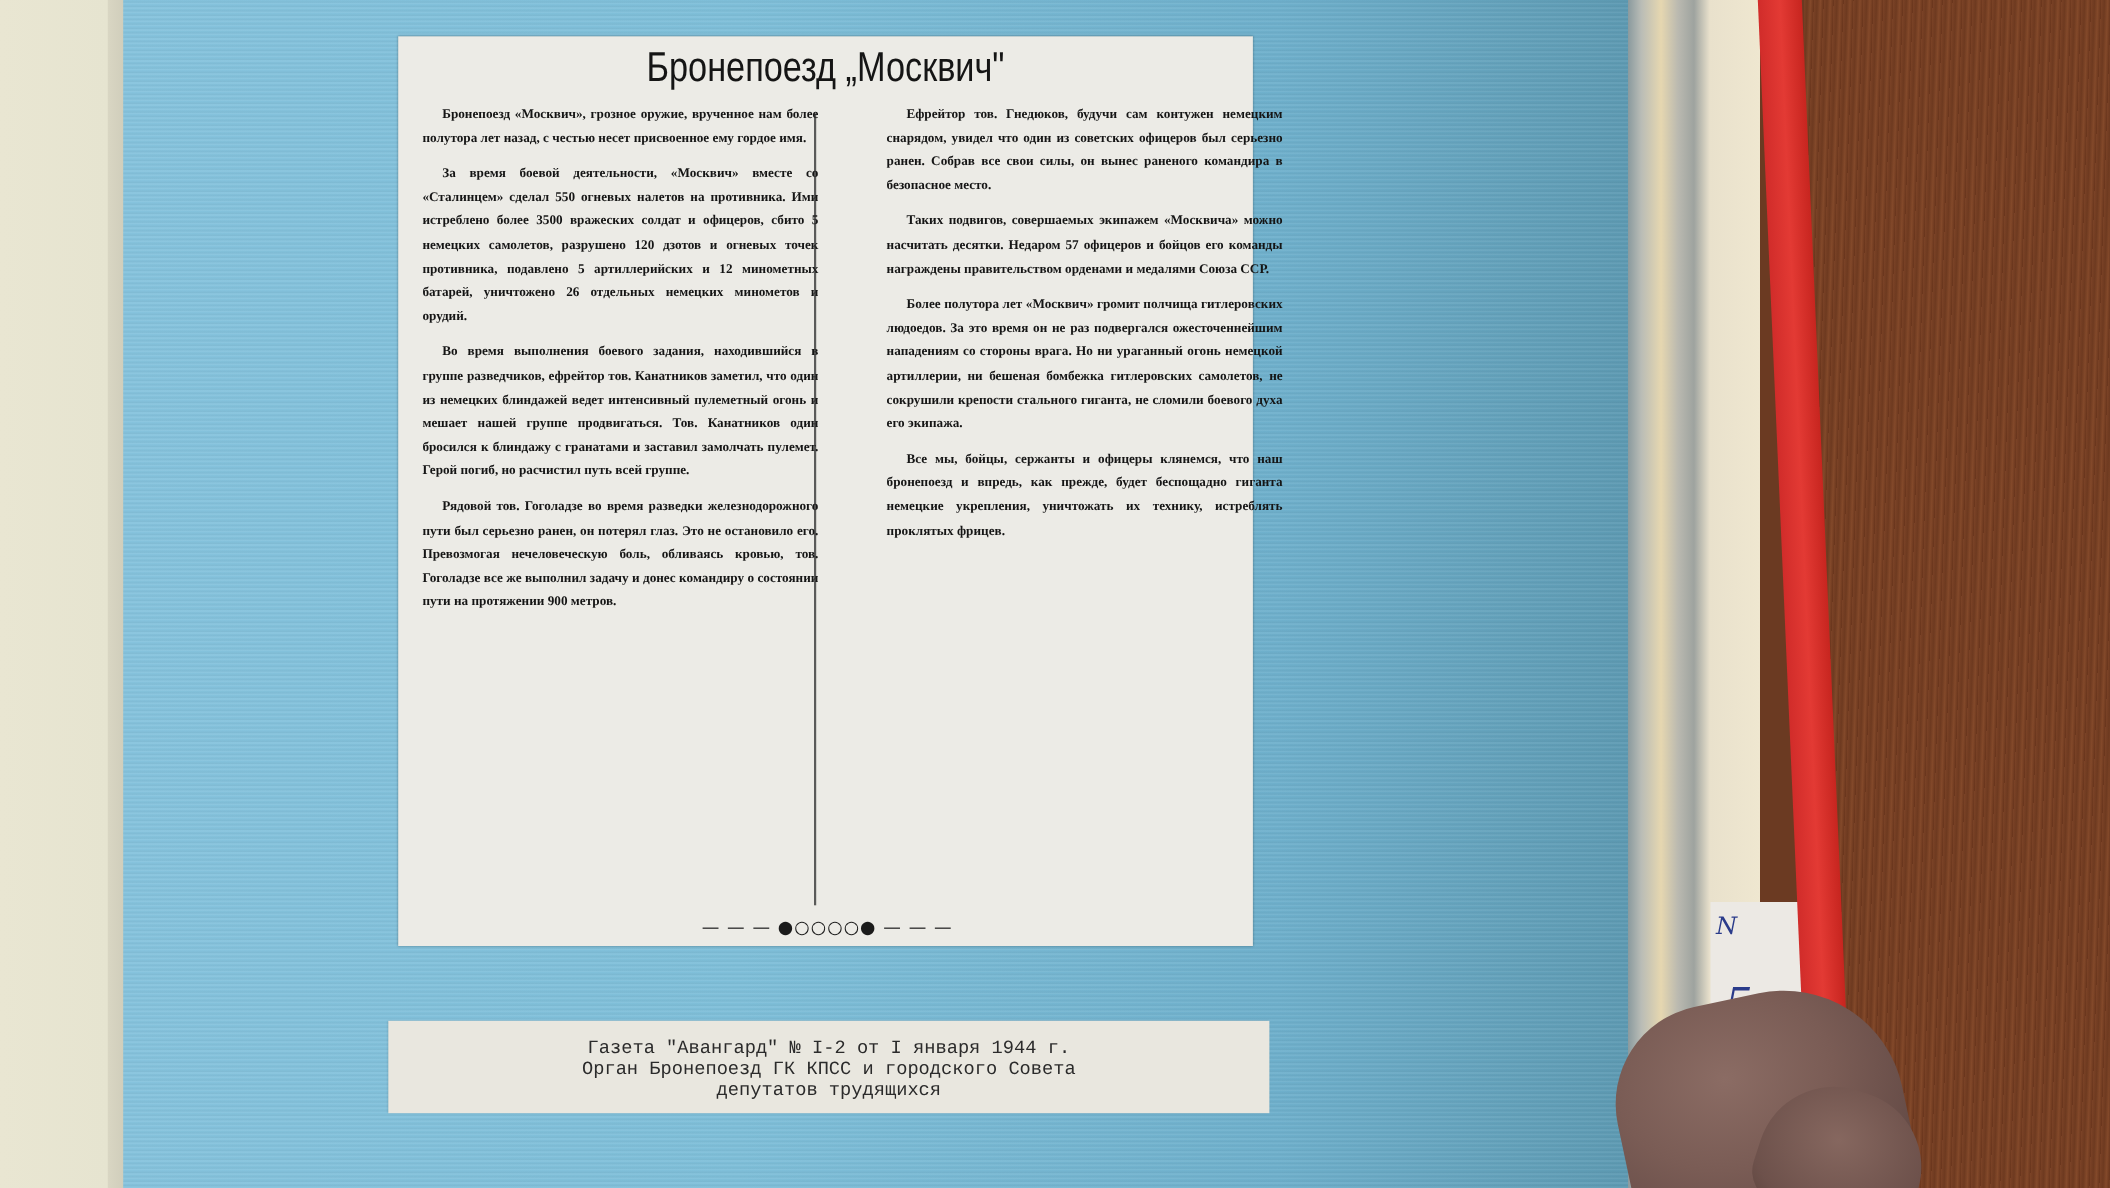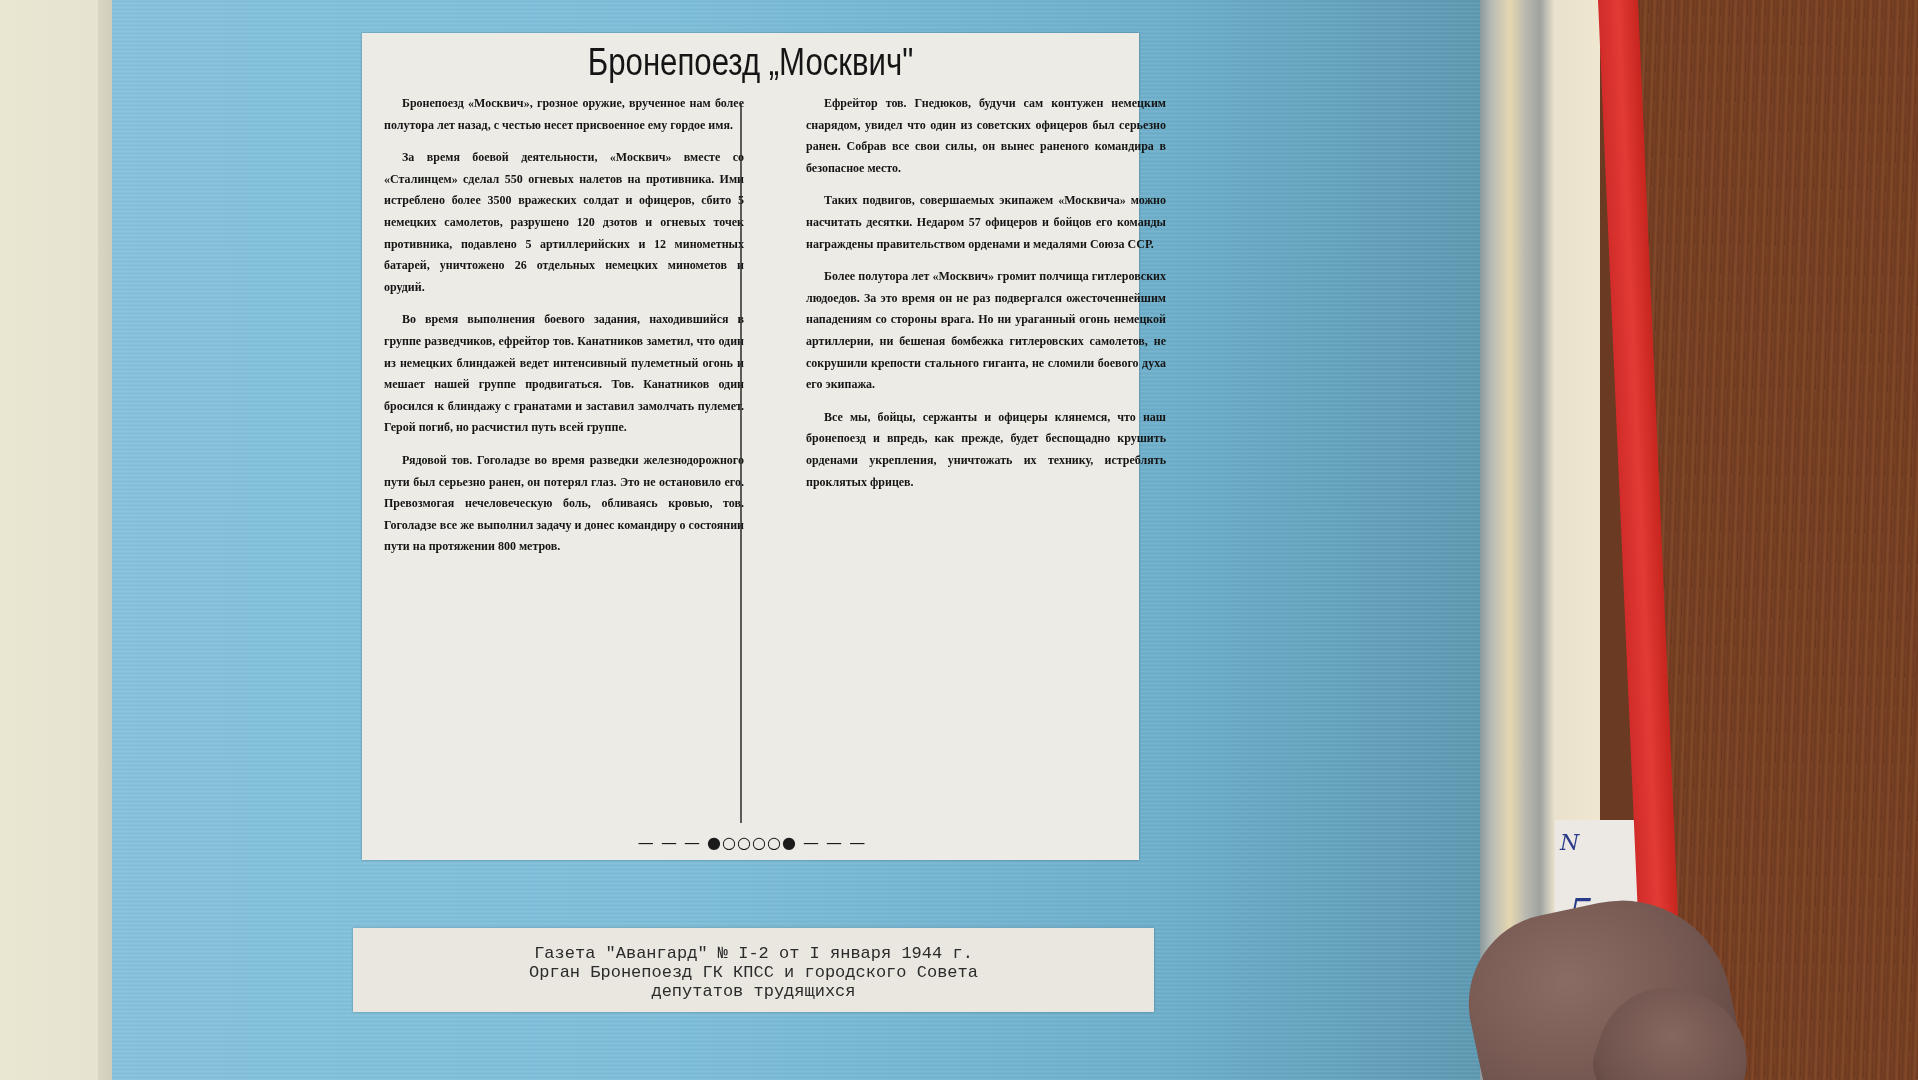--- a/index.html
+++ b/index.html
@@ -60,28 +60,28 @@
 <div class="index-mark-1">N</div>
 <div class="index-mark-2">5</div>
 <div class="red-cover"></div>
 
 <div class="clipping">
   <div class="headline">Бронепоезд „Москвич"</div>
   <div class="col col-left">
     <p>Бронепоезд «Москвич», грозное оружие, врученное нам более полутора лет назад, с честью несет присвоенное ему гордое имя.</p>
     <p>За время боевой деятельности, «Москвич» вместе со «Сталинцем» сделал 550 огневых налетов на противника. Ими истреблено более 3500 вражеских солдат и офицеров, сбито 5 немецких самолетов, разрушено 120 дзотов и огневых точек противника, подавлено 5 артиллерийских и 12 минометных батарей, уничтожено 26 отдельных немецких минометов и орудий.</p>
     <p>Во время выполнения боевого задания, находившийся в группе разведчиков, ефрейтор тов. Канатников заметил, что один из немецких блиндажей ведет интенсивный пулеметный огонь и мешает нашей группе продвигаться. Тов. Канатников один бросился к блиндажу с гранатами и заставил замолчать пулемет. Герой погиб, но расчистил путь всей группе.</p>
-    <p>Рядовой тов. Гоголадзе во время разведки железнодорожного пути был серьезно ранен, он потерял глаз. Это не остановило его. Превозмогая нечеловеческую боль, обливаясь кровью, тов. Гоголадзе все же выполнил задачу и донес командиру о состоянии пути на протяжении 800 метров.</p>
+    <p>Рядовой тов. Гоголадзе во время разведки железнодорожного пути был серьезно ранен, он потерял глаз. Это не остановило его. Превозмогая нечеловеческую боль, обливаясь кровью, тов. Гоголадзе все же выполнил задачу и донес командиру о состоянии пути на протяжении 900 метров.</p>
   </div>
   <div class="col-divider"></div>
   <div class="col col-right">
     <p>Ефрейтор тов. Гнедюков, будучи сам контужен немецким снарядом, увидел что один из советских офицеров был серьезно ранен. Собрав все свои силы, он вынес раненого командира в безопасное место.</p>
     <p>Таких подвигов, совершаемых экипажем «Москвича» можно насчитать десятки. Недаром 57 офицеров и бойцов его команды награждены правительством орденами и медалями Союза ССР.</p>
     <p>Более полутора лет «Москвич» громит полчища гитлеровских людоедов. За это время он не раз подвергался ожесточеннейшим нападениям со стороны врага. Но ни ураганный огонь немецкой артиллерии, ни бешеная бомбежка гитлеровских самолетов, не сокрушили крепости стального гиганта, не сломили боевого духа его экипажа.</p>
-    <p>Все мы, бойцы, сержанты и офицеры клянемся, что наш бронепоезд и впредь, как прежде, будет беспощадно крушить орденами укрепления, уничтожать их технику, истреблять проклятых фрицев.</p>
+    <p>Все мы, бойцы, сержанты и офицеры клянемся, что наш бронепоезд и впредь, как прежде, будет беспощадно гиганта немецкие укрепления, уничтожать их технику, истреблять проклятых фрицев.</p>
   </div>
   <div class="flourish">— — — ●○○○○● — — —</div>
 </div>
 
 <div class="caption">
   <div>Газета "Авангард" № I-2 от I января 1944 г.</div>
   <div>Орган Бронепоезд ГК КПСС и городского Совета</div>
   <div>депутатов трудящихся</div>
 </div>
 

